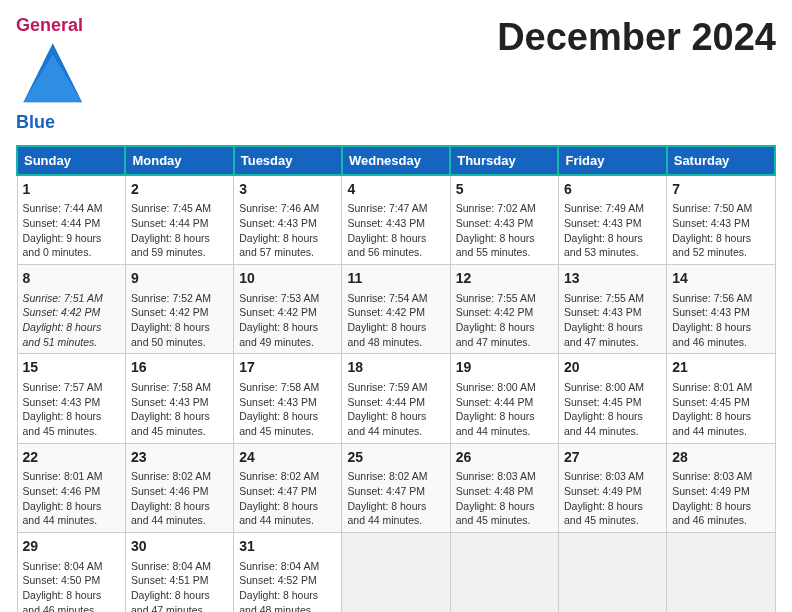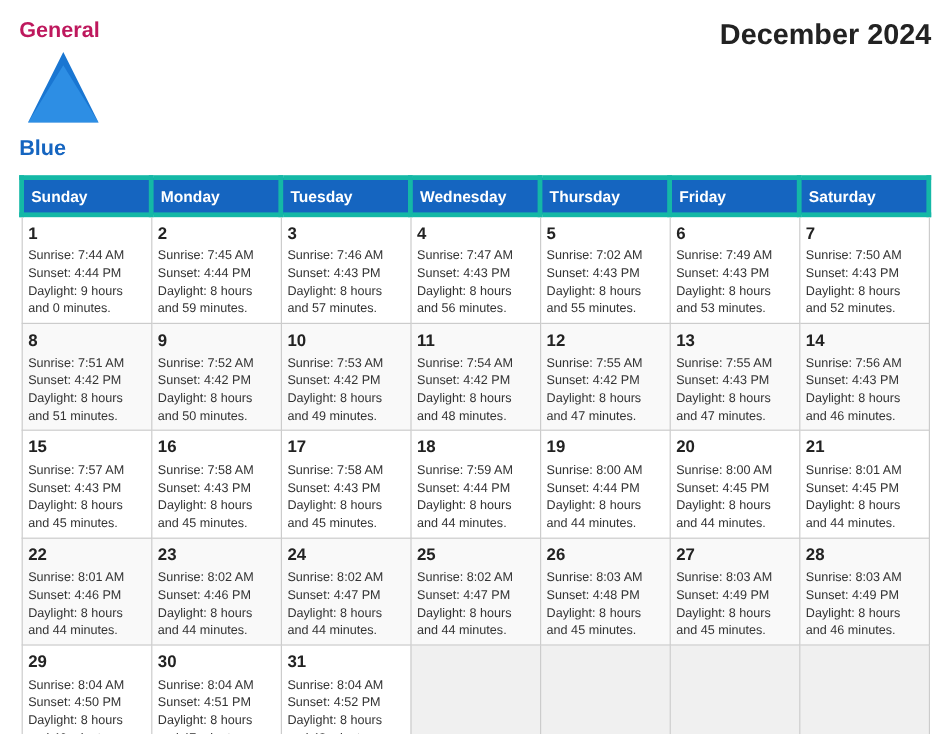--- a/index.html
+++ b/index.html
@@ -39,41 +39,41 @@
       width: 20px;
       height: 20px;
       margin-left: 2px;
       align-self: flex-start;
       margin-top: 2px;
     }
     .title-block {
       text-align: right;
     }
     .month-title {
-      font-size: 24px;
+      font-size: 38px;
       font-weight: bold;
       color: #222;
     }
     .location {
       font-size: 16px;
       color: #555;
     }
     table {
       width: 100%;
       border-collapse: collapse;
       font-size: 11px;
     }
     thead tr th {
       background-color: #1565c0;
       color: #fff;
       text-align: left;
       padding: 6px 6px;
       font-size: 13px;
       font-weight: bold;
-      border: 4px solid #14b8a6;
+      border: 2px solid #14b8a6;
     }
     tbody tr td {
       border: 1px solid #ccc;
       vertical-align: top;
       padding: 4px 5px;
       min-height: 70px;
       height: 80px;
       background: #fff;
       color: #333;
       line-height: 1.4;
@@ -178,21 +178,21 @@
           <span class="day-number">7</span>
           <div class="day-info" style="white-space: pre-line;">Sunrise: 7:50 AM
 Sunset: 4:43 PM
 Daylight: 8 hours
 and 52 minutes.</div>
         </td>
       </tr>
       <tr>
         <td>
           <span class="day-number">8</span>
-          <div class="day-info" style="white-space: pre-line;">Sunrise: 7:51 AM
+          <div class="day-info" style="white-space: pre-line; font-style: italic;">Sunrise: 7:51 AM
 Sunset: 4:42 PM
 Daylight: 8 hours
 and 51 minutes.</div>
         </td>
         <td>
           <span class="day-number">9</span>
           <div class="day-info" style="white-space: pre-line;">Sunrise: 7:52 AM
 Sunset: 4:42 PM
 Daylight: 8 hours
 and 50 minutes.</div>

